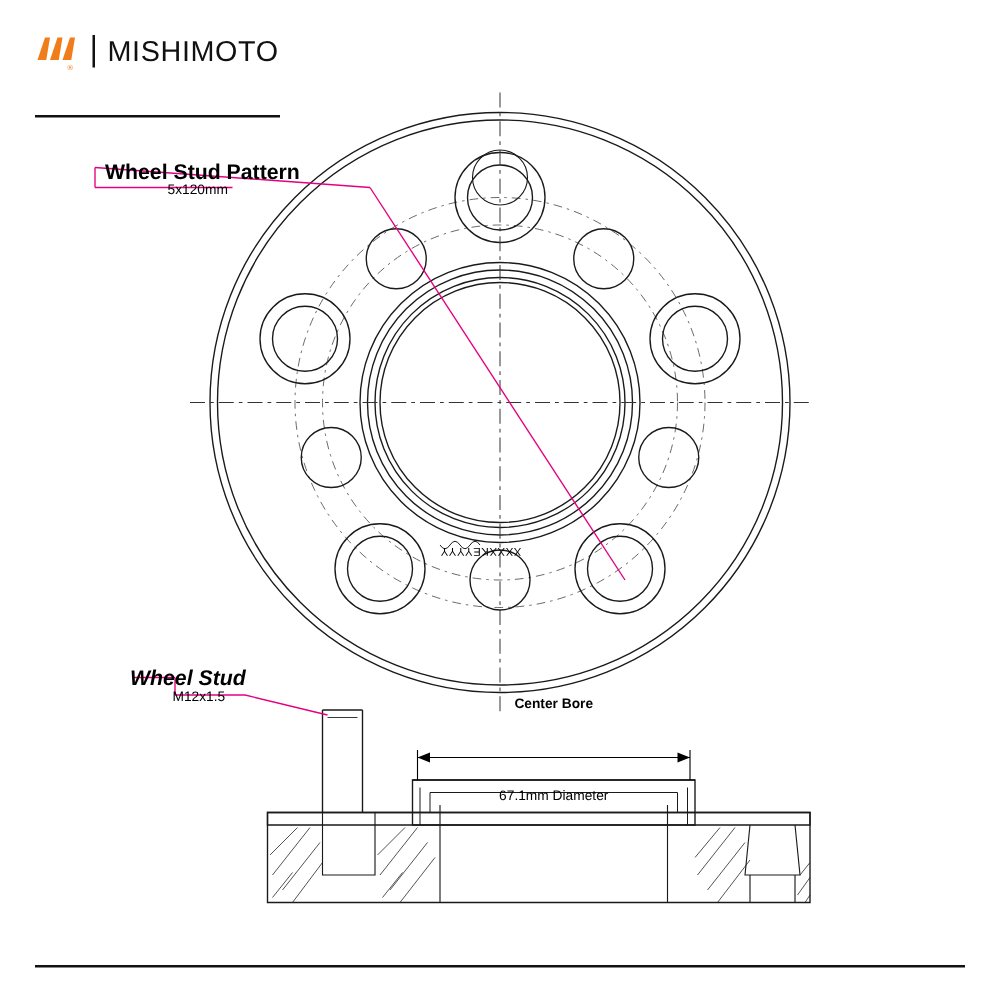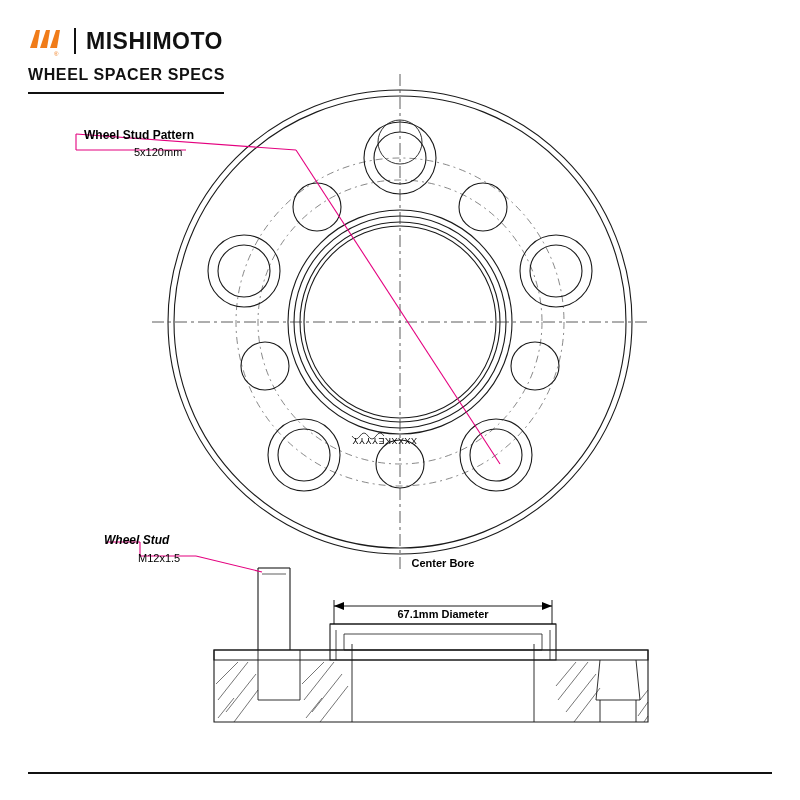--- a/index.html
+++ b/index.html
@@ -34,21 +34,21 @@
     position: relative;
   }
   .brand-divider {
     width: 2px;
     height: 26px;
     background: #111111;
     margin-left: 2px;
   }
   .brand-name {
     font-size: 23px;
-    font-weight: bold;
+    font-weight: normal;
     letter-spacing: 0.5px;
     color: #111111;
     font-family: "Liberation Sans", sans-serif;
   }
   .subtitle {
     position: absolute;
     left: 28px;
     top: 66px;
     font-size: 16px;
     font-weight: bold;
@@ -63,21 +63,21 @@
     height: 2px;
     background: #111111;
   }
   svg.drawing {
     position: absolute;
     left: 0;
     top: 0;
   }
   .callout-label {
     position: absolute;
-    font-size: 12px;
+    font-size: 17px;
     font-weight: bold;
     color: #000000;
     white-space: nowrap;
   }
   .callout-value {
     position: absolute;
     font-size: 11px;
     color: #000000;
     white-space: nowrap;
   }
@@ -126,21 +126,20 @@
           <polygon points="12,24 18,6 22,6 19,24"></polygon>
           <polygon points="22,24 28,6 32,6 29,24"></polygon>
         </g>
         <text x="26" y="32" font-size="6" fill="#f07c1a" font-family="'Liberation Sans', sans-serif">®</text>
       </svg>
     </div>
     <div class="brand-divider"></div>
     <div class="brand-name">MISHIMOTO</div>
   </div>
 
-  <div class="subtitle">WHEEL SPACER SPECS</div>
   <div class="title-rule"></div>
 
   <svg class="drawing" width="800" height="800" viewBox="0 0 800 800">
     <g fill="none" stroke="#1a1a1a" stroke-width="1.1">
 
       <g>
         <circle cx="400" cy="322" r="232"></circle>
         <circle cx="400" cy="322" r="226"></circle>
 
         <circle cx="400" cy="322" r="112"></circle>
@@ -258,18 +257,18 @@
     </g>
   </svg>
 
   <div class="callout-label" style="left:84px; top:128px;">Wheel Stud Pattern</div>
   <div class="callout-value" style="left:110px; top:146px;margin-left:24px;">5x120mm</div>
 
   <div class="callout-label" style="left:104px; top:533px;font-style:italic;">Wheel Stud</div>
   <div class="callout-value" style="left:138px; top:552px;">M12x1.5</div>
 
   <div class="dim-label" style="left:330px; top:557px; width:226px;">Center Bore</div>
-  <div class="dim-value" style="left:330px; top:608px; width:226px;font-weight:bold;">67.1mm Diameter</div>
+  <div class="dim-value" style="left:330px; top:631px; width:226px;">67.1mm Diameter</div>
 
   <div class="engrave" style="left:352px; top:436px;">XXXXKEYYYY</div>
 
   <div class="bottom-rule"></div>
 </div>
 
 </body></html>

